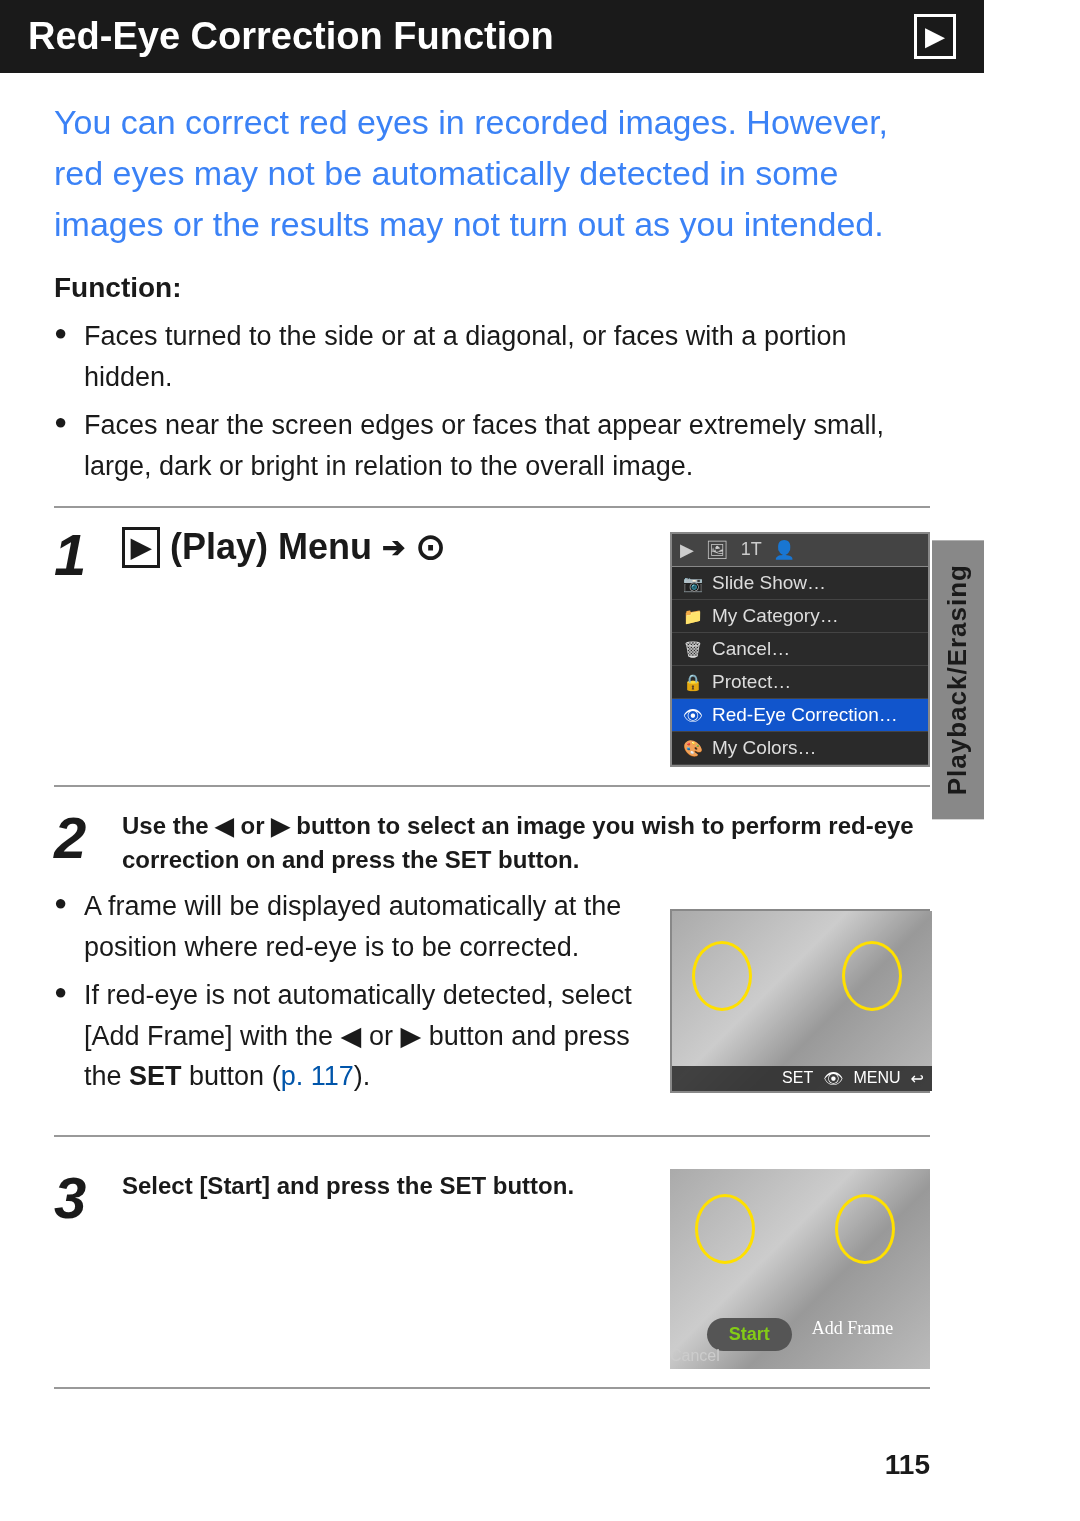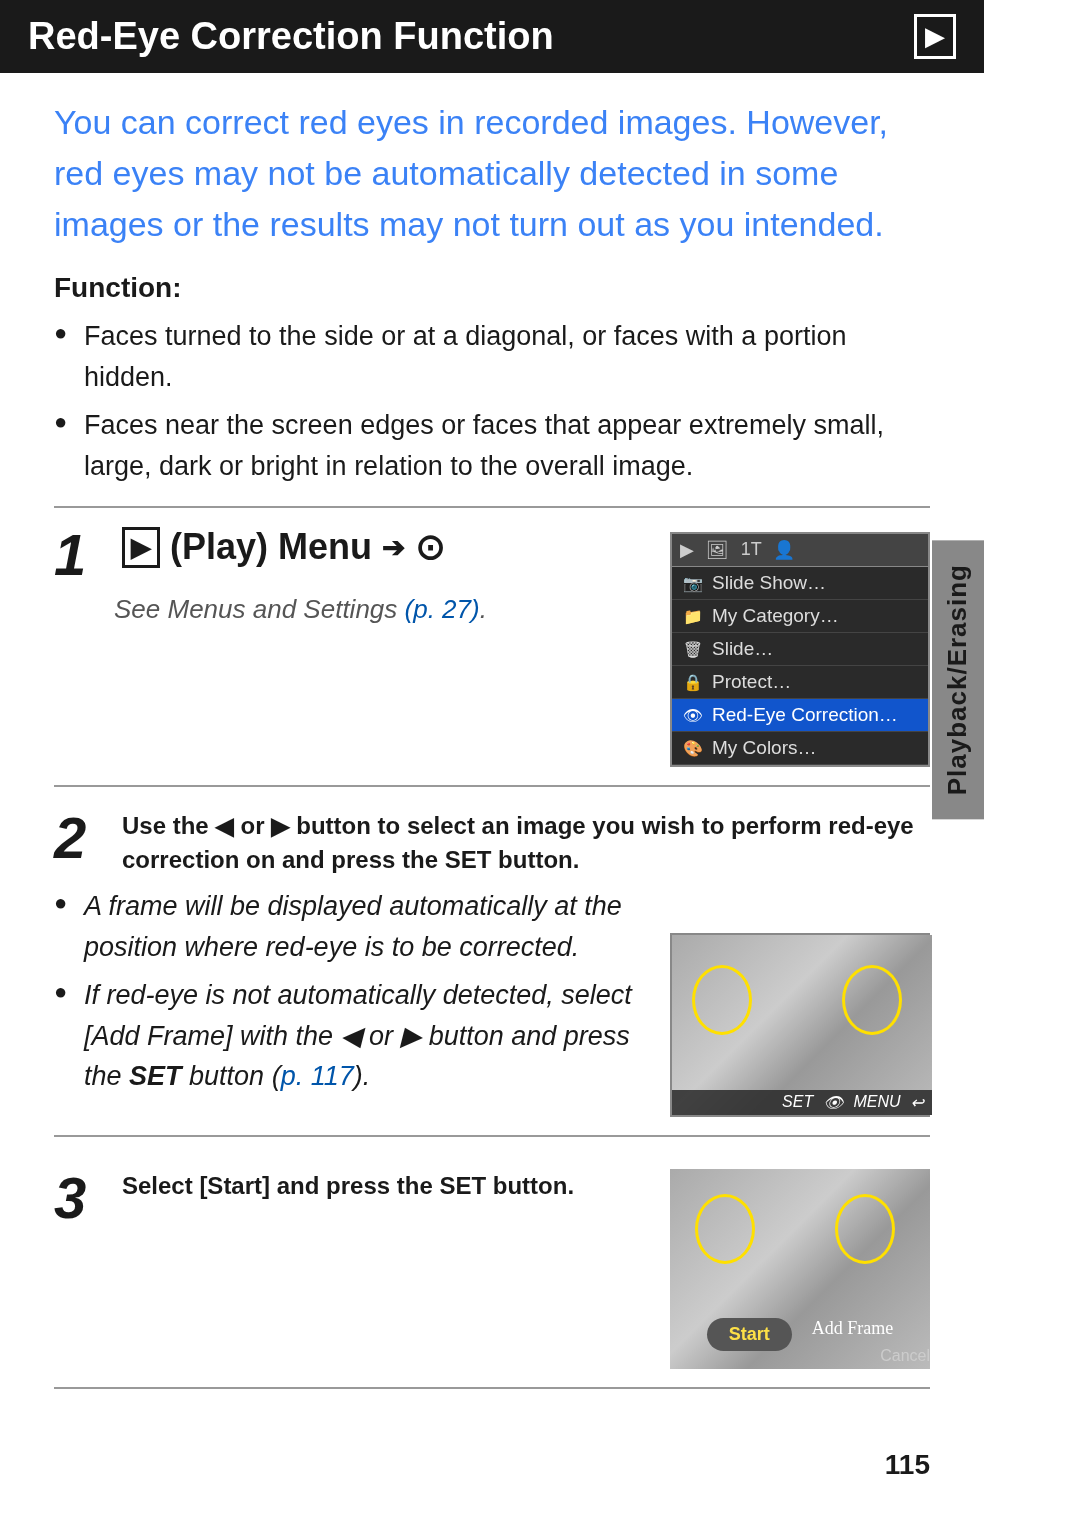--- a/index.html
+++ b/index.html
@@ -204,22 +204,21 @@
       height: 22px;
       display: inline-flex;
       align-items: center;
       justify-content: center;
       font-size: 16px;
     }
 
     .step2-layout {
       display: flex;
       gap: 24px;
-      align-items: flex-end;
-      font-style: italic;
+      align-items: center;
     }
 
     .step2-bullets {
       flex: 1;
     }
 
     .step2-image {
       width: 260px;
       background: #ccc;
       border: 2px solid #888;
@@ -295,41 +294,41 @@
       position: absolute;
       bottom: 18px;
       left: 0; right: 0;
       display: flex;
       justify-content: center;
       gap: 20px;
     }
 
     .btn-start {
       background: #555;
-      color: #fde047;
+      color: #84cc16;
       border: none;
       border-radius: 20px;
       padding: 6px 22px;
       font-size: 18px;
       font-weight: bold;
     }
 
     .btn-addframe {
       background: transparent;
       color: #fff;
       border: none;
       font-size: 18px;
       font-family: Liberation Serif, serif;
     }
 
     .camera-screen2-cancel {
       position: absolute;
       bottom: 4px;
       left: 0; right: 0;
-      text-align: right;
+      text-align: left;
       color: #ccc;
       font-size: 16px;
     }
 
     
     .sidebar-tab {
       position: absolute;
       right: 0;
       top: 540px;
       width: 52px;
@@ -419,43 +418,40 @@
         <div class="step1-left">
           <div class="step-header">
             <span class="step-number">1</span>
             <div class="step1-title">
               <span class="play-icon-box">▶</span>
               <span>(Play) Menu</span>
               <span class="arrow-right">➔</span>
               <span>⊙</span>
             </div>
           </div>
-          <p class="see-menus">
-            <em><span>See Menus and Settings</span> <a class="link-blue">(<span>p. 27</span>)</a>.</em>
-          </p>
         </div>
 
         <div class="camera-menu">
           <div class="camera-menu-header">
             <span>▶</span>
             <span>🖼</span>
             <span>1T</span>
             <span>👤</span>
           </div>
           <div class="camera-menu-item">
             <span class="menu-icon">📷</span>
             <span>Slide Show…</span>
           </div>
           <div class="camera-menu-item">
             <span class="menu-icon">📁</span>
             <span>My Category…</span>
           </div>
           <div class="camera-menu-item">
             <span class="menu-icon">🗑</span>
-            <span>Slide…</span>
+            <span>Cancel…</span>
           </div>
           <div class="camera-menu-item">
             <span class="menu-icon">🔒</span>
             <span>Protect…</span>
           </div>
           <div class="camera-menu-item highlighted">
             <span class="menu-icon">👁</span>
             <span>Red-Eye Correction…</span>
           </div>
           <div class="camera-menu-item">

